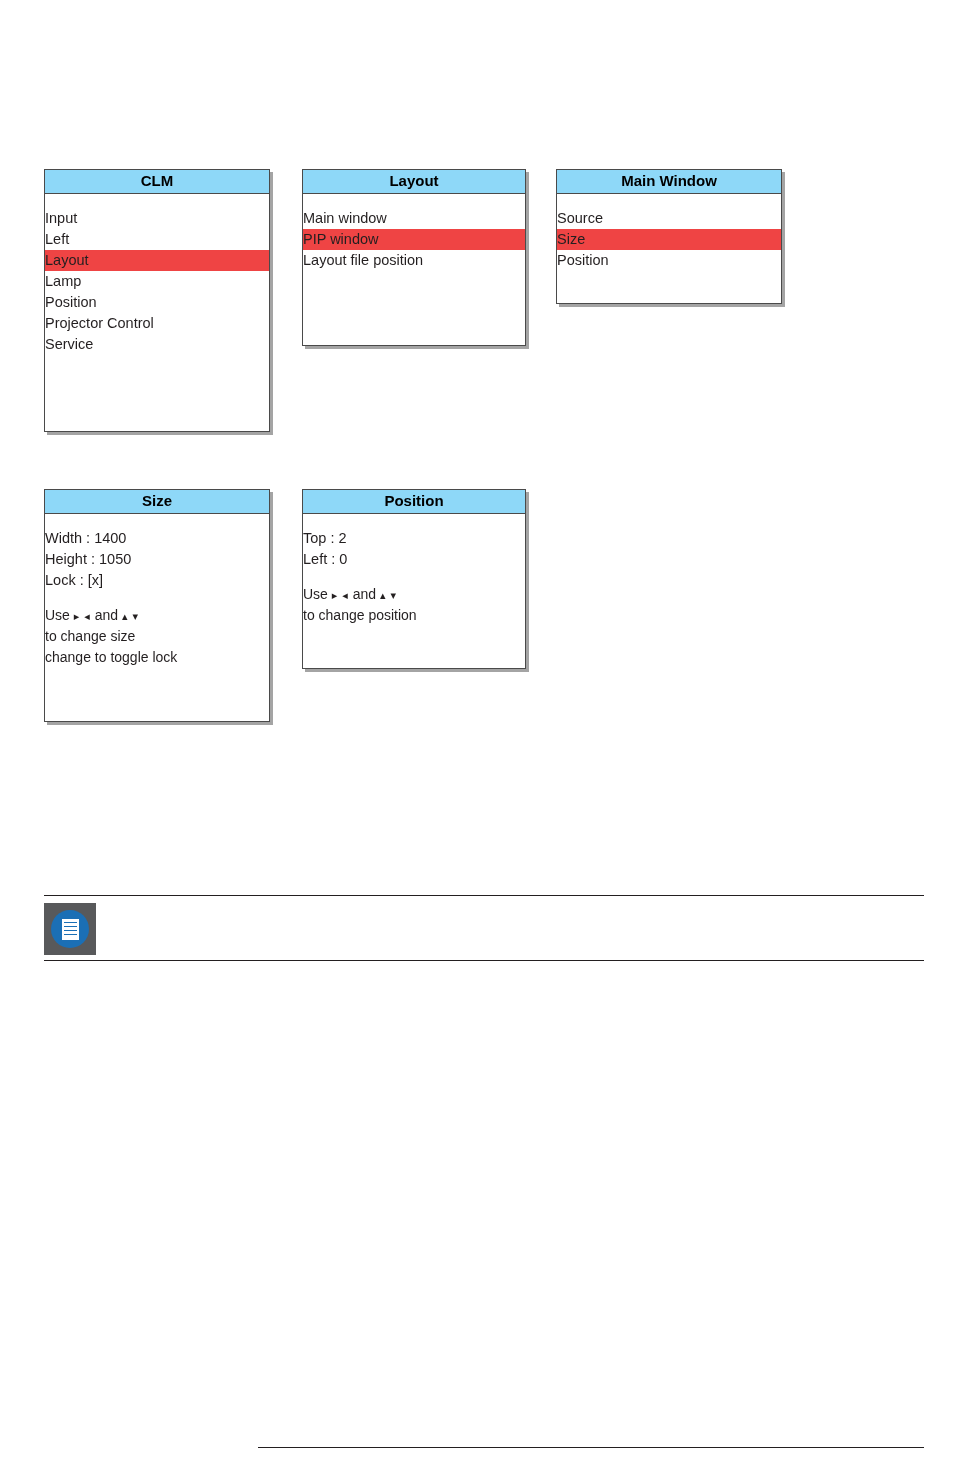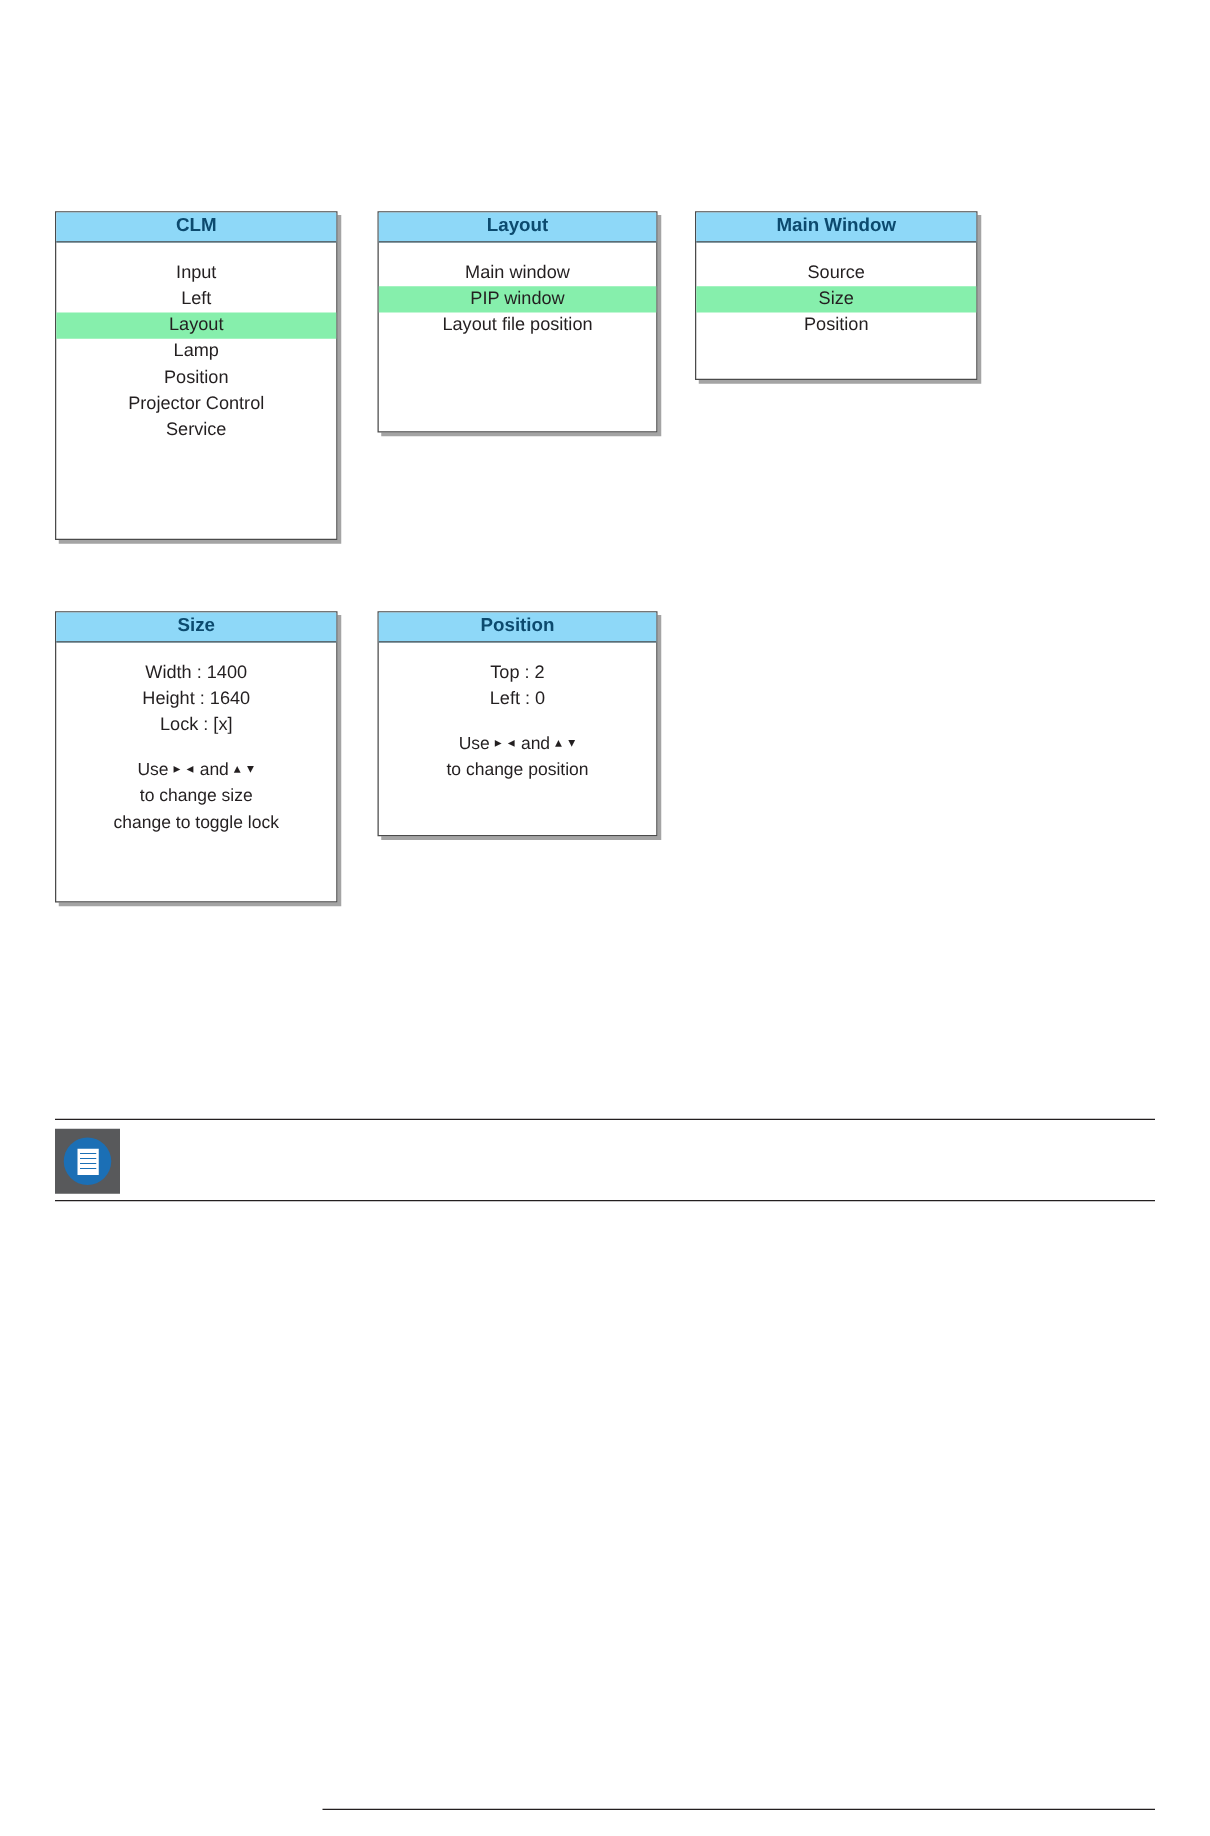--- a/index.html
+++ b/index.html
@@ -31,35 +31,35 @@
     box-sizing: border-box;
   }
   .osd-title {
     background: #8ed8f8;
     border-bottom: 1px solid #4a4a4a;
     text-align: center;
     font-weight: bold;
     font-size: 15px;
     line-height: 22px;
     height: 23px;
-    color: #0c4a6e;
+    color: #000000;
   }
   .osd-body {
     padding-top: 14px;
-    text-align: center;
+    text-align: left;
     font-size: 14.5px;
     line-height: 21px;
     color: #231f20;
   }
   .osd-item {
     line-height: 21px;
     height: 21px;
   }
   .osd-item.selected {
-    background: #86efac;
+    background: #ef4444;
   }
   .osd-gap {
     height: 14px;
   }
   .osd-note {
     font-size: 14px;
     line-height: 21px;
   }
   .arrow {
     font-size: 11px;
@@ -185,21 +185,21 @@
       <div class="osd-item">Source</div>
       <div class="osd-item selected">Size</div>
       <div class="osd-item">Position</div>
     </div>
   </div>
 
   <div class="osd" id="panel-size">
     <div class="osd-title">Size</div>
     <div class="osd-body">
       <div class="osd-item">Width : 1400</div>
-      <div class="osd-item">Height : 1640</div>
+      <div class="osd-item">Height : 1050</div>
       <div class="osd-item">Lock : [x]</div>
       <div class="osd-gap"></div>
       <div class="osd-note">
         <span>Use</span>
         <span class="arrow">▸ ◂</span>
         <span>and</span>
         <span class="arrow">▴ ▾</span>
       </div>
       <div class="osd-note">to change size</div>
       <div class="osd-note">change to toggle lock</div>

